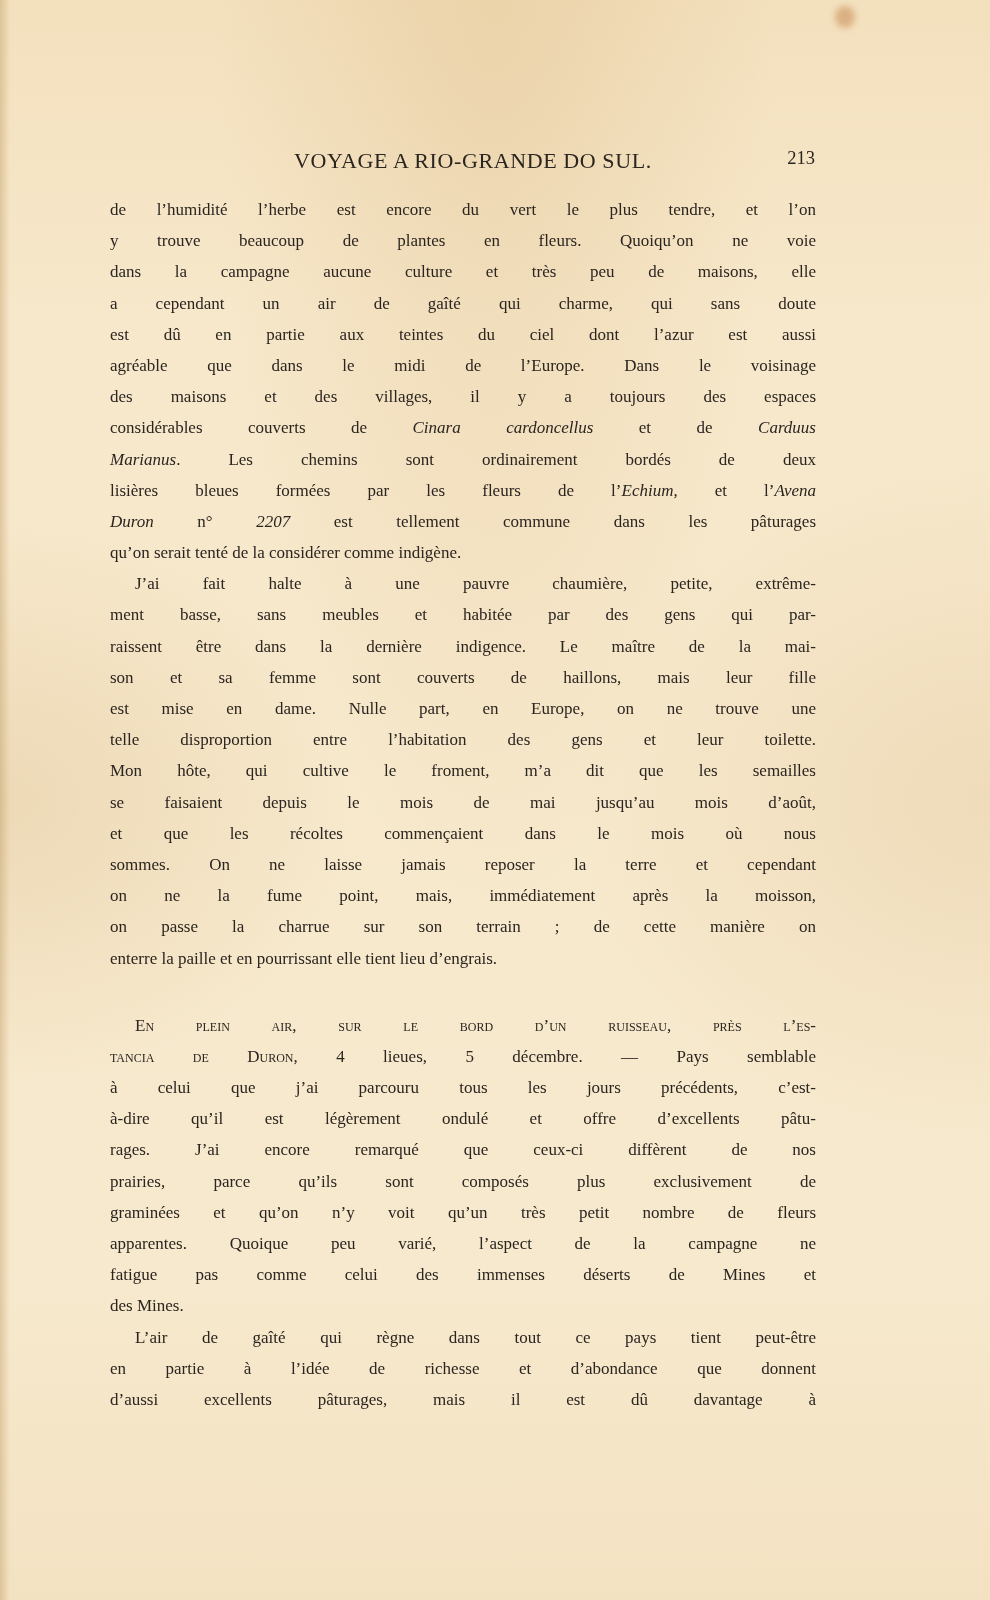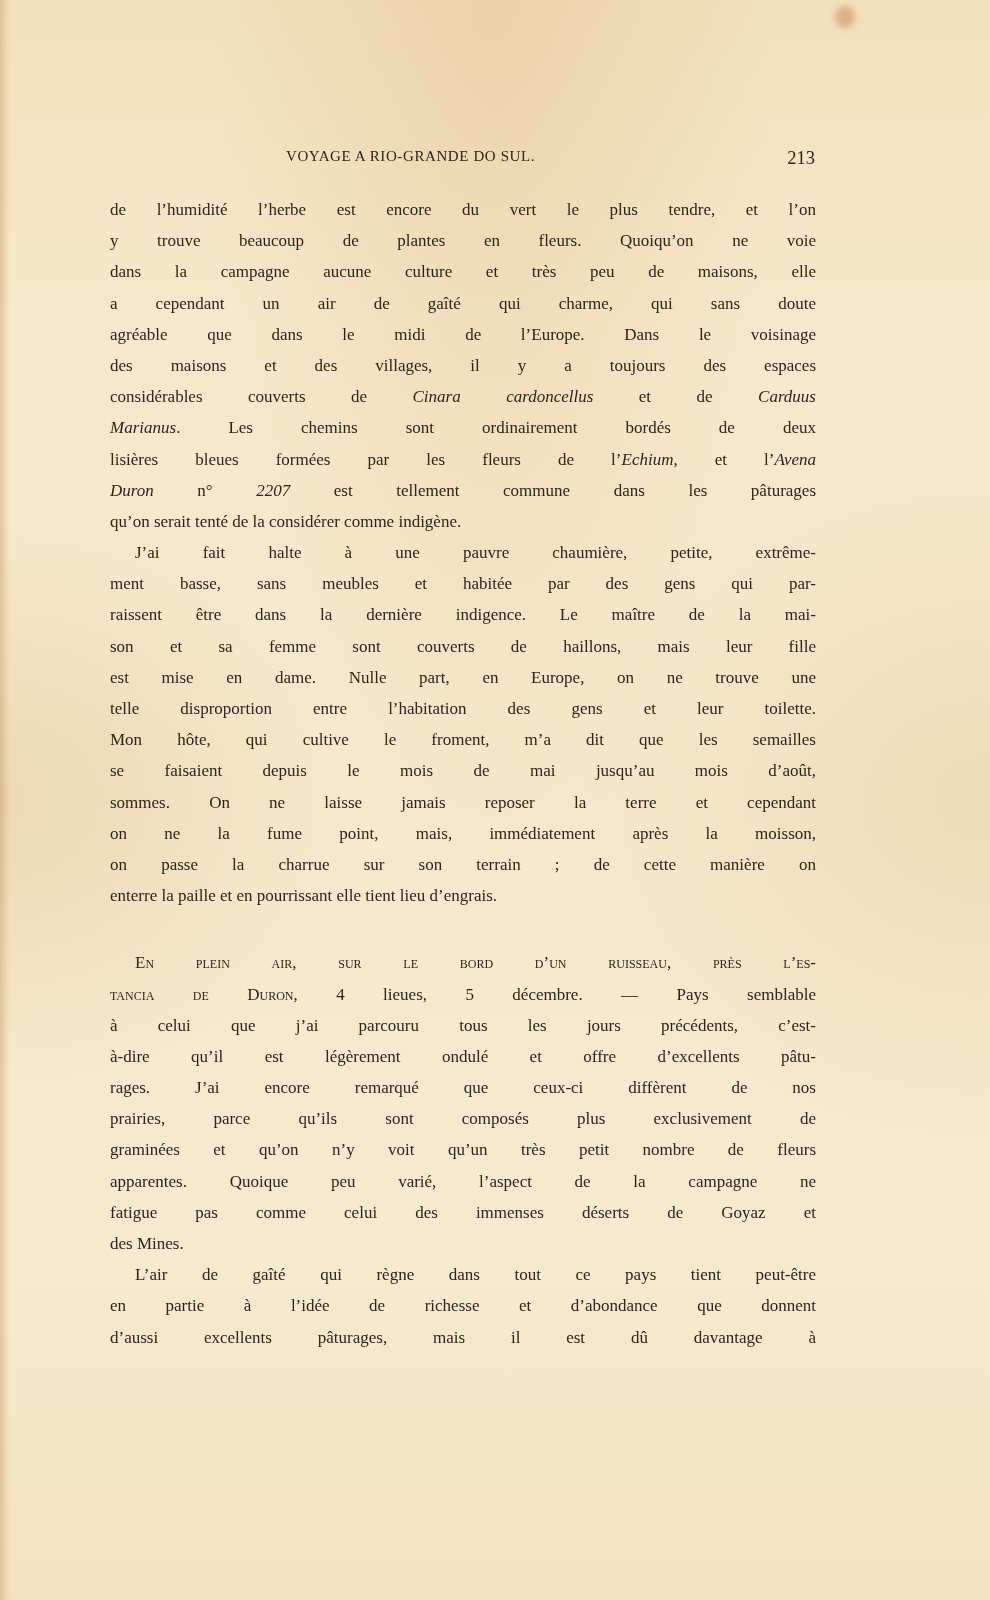--- a/index.html
+++ b/index.html
@@ -15,21 +15,21 @@
     font-family: "Liberation Serif", "DejaVu Serif", serif;
     color: #2b2520;
   }
   .page { position: absolute; left: 0; top: 0; width: 990px; height: 1600px; }
   .stain { position: absolute; left: 835px; top: 6px; width: 20px; height: 22px;
     border-radius: 50%; background: rgba(190,120,60,0.45); filter: blur(3px); }
   .left-edge { position: absolute; left: 0; top: 0; width: 10px; height: 1600px;
     background: linear-gradient(90deg, rgba(180,140,80,0.35), rgba(0,0,0,0)); }
 
   .running-head { position: absolute; top: 148px; left: 110px; width: 705px; height: 24px; }
-  .running-title { position: absolute; left: 176px; top: 0; font-size: 15px; letter-spacing: 0.6px; }
+  .running-title { position: absolute; left: 184px; top: 0; font-size: 22px; letter-spacing: 0.6px; }
   .folio { position: absolute; right: 0; top: 0; font-size: 18.5px; text-align: center; }
 
   .body-text { position: absolute; left: 110px; top: 194px; width: 706px; }
   .line { height: 31.2px; line-height: 31.2px; font-size: 17px; white-space: nowrap;
     text-align: justify; text-align-last: justify; letter-spacing: 0px; }
   .line.last { text-align-last: left; }
   .line.indent { padding-left: 25px; }
   .gap { height: 36px; }
   .sc { font-variant: small-caps; }
   i { }
@@ -46,56 +46,58 @@
     <span class="folio">213</span>
   </div>
 
   <div class="body-text">
 
     <div>
       <div class="line">de l’humidité l’herbe est encore du vert le plus tendre, et l’on</div>
       <div class="line">y trouve beaucoup de plantes en fleurs. Quoiqu’on ne voie</div>
       <div class="line">dans la campagne aucune culture et très peu de maisons, elle</div>
       <div class="line">a cependant un air de gaîté qui charme, qui sans doute</div>
+      <div class="line">est dû en partie aux teintes du ciel dont l’azur est aussi</div>
       <div class="line">agréable que dans le midi de l’Europe. Dans le voisinage</div>
       <div class="line">des maisons et des villages, il y a toujours des espaces</div>
       <div class="line"><span>considérables couverts de </span><i>Cinara cardoncellus</i><span> et de </span><i>Carduus</i></div>
       <div class="line"><i>Marianus</i><span>. Les chemins sont ordinairement bordés de deux</span></div>
       <div class="line"><span>lisières bleues formées par les fleurs de l’</span><i>Echium</i><span>, et l’</span><i>Avena</i></div>
       <div class="line"><i>Duron</i><span> n° </span><i>2207</i><span> est tellement commune dans les pâturages</span></div>
       <div class="line last">qu’on serait tenté de la considérer comme indigène.</div>
     </div>
 
     <div>
       <div class="line indent">J’ai fait halte à une pauvre chaumière, petite, extrême-</div>
       <div class="line">ment basse, sans meubles et habitée par des gens qui par-</div>
       <div class="line">raissent être dans la dernière indigence. Le maître de la mai-</div>
       <div class="line">son et sa femme sont couverts de haillons, mais leur fille</div>
       <div class="line">est mise en dame. Nulle part, en Europe, on ne trouve une</div>
       <div class="line">telle disproportion entre l’habitation des gens et leur toilette.</div>
       <div class="line">Mon hôte, qui cultive le froment, m’a dit que les semailles</div>
       <div class="line">se faisaient depuis le mois de mai jusqu’au mois d’août,</div>
+      <div class="line">et que les récoltes commençaient dans le mois où nous</div>
       <div class="line">sommes. On ne laisse jamais reposer la terre et cependant</div>
       <div class="line">on ne la fume point, mais, immédiatement après la moisson,</div>
       <div class="line">on passe la charrue sur son terrain ; de cette manière on</div>
       <div class="line last">enterre la paille et en pourrissant elle tient lieu d’engrais.</div>
     </div>
 
     <div class="gap"></div>
 
     <div>
       <div class="line indent sc">En plein air, sur le bord d’un ruisseau, près l’es-</div>
       <div class="line"><span class="sc">tancia de Duron,</span><span> 4 lieues, 5 décembre. — Pays semblable</span></div>
       <div class="line">à celui que j’ai parcouru tous les jours précédents, c’est-</div>
       <div class="line">à-dire qu’il est légèrement ondulé et offre d’excellents pâtu-</div>
       <div class="line">rages. J’ai encore remarqué que ceux-ci diffèrent de nos</div>
       <div class="line">prairies, parce qu’ils sont composés plus exclusivement de</div>
       <div class="line">graminées et qu’on n’y voit qu’un très petit nombre de fleurs</div>
       <div class="line">apparentes. Quoique peu varié, l’aspect de la campagne ne</div>
-      <div class="line">fatigue pas comme celui des immenses déserts de Goyaz et</div>
+      <div class="line">fatigue pas comme celui des immenses déserts de Mines et</div>
       <div class="line last">des Mines.</div>
     </div>
 
     <div>
       <div class="line indent">L’air de gaîté qui règne dans tout ce pays tient peut-être</div>
       <div class="line">en partie à l’idée de richesse et d’abondance que donnent</div>
       <div class="line">d’aussi excellents pâturages, mais il est dû davantage à</div>
     </div>
   </div>
 </div>

